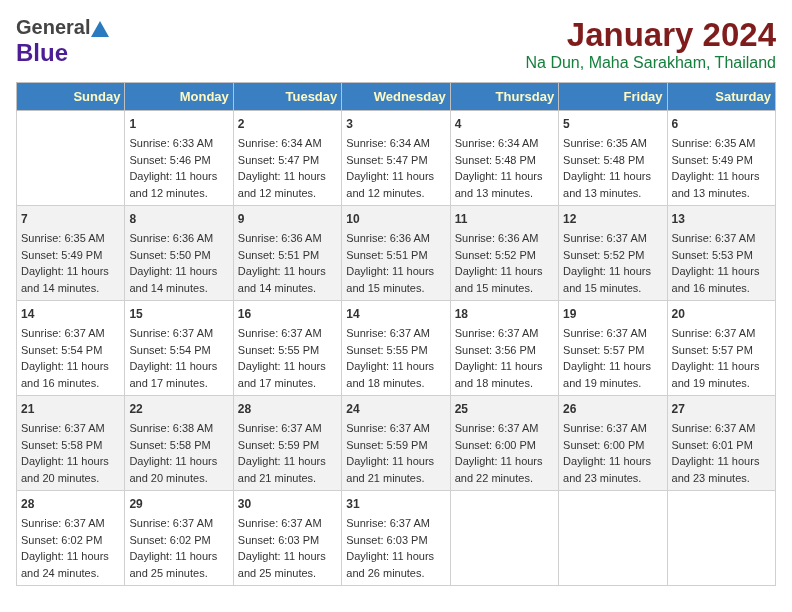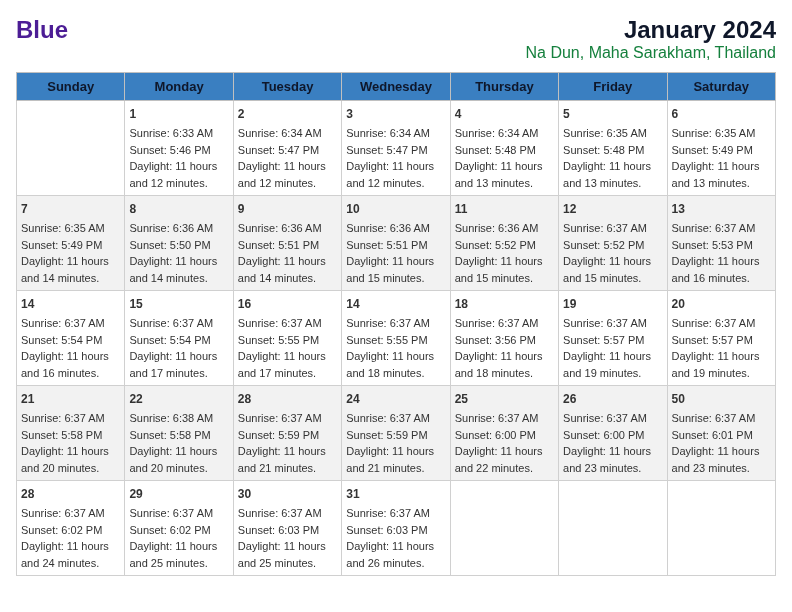--- a/index.html
+++ b/index.html
@@ -18,38 +18,38 @@
     }
     .logo {
       display: flex;
       flex-direction: column;
       align-items: flex-start;
     }
     .title-area {
       text-align: right;
     }
     .month-title {
-      font-size: 24px;
+      font-size: 33px;
       font-weight: bold;
-      color: #0f172a;
+      color: #7f1d1d;
     }
     .location-title {
       font-size: 16px;
       color: #15803d;
     }
     table {
       width: 100%;
       border-collapse: collapse;
     }
     thead tr th {
       background-color: #3a7fc1;
-      color: #0f172a;
+      color: #fef9c3;
       font-size: 13px;
       padding: 6px 4px;
-      text-align: center;
+      text-align: right;
       border: 1px solid #c0c0c0;
     }
     tbody tr {
       border: 1px solid #c0c0c0;
     }
     tbody tr:nth-child(odd) {
       background: #fff;
     }
     tbody tr:nth-child(even) {
       background: #f2f2f2;
@@ -94,20 +94,24 @@
       margin-bottom: -2px;
     }
     .logo-line1 { display: flex; align-items: center; }
     .logo-line2 { display: flex; align-items: center; }
   </style>
 </head>
 <body>
 
 <div class="header">
   <div class="logo">
+    <div class="logo-line1">
+      <span class="logo-text-general">General</span>
+      <span class="logo-triangle"></span>
+    </div>
     <div class="logo-line2">
       <span class="logo-text-blue">Blue</span>
     </div>
   </div>
   <div class="title-area">
     <div class="month-title">January 2024</div>
     <div class="location-title">Na Dun, Maha Sarakham, Thailand</div>
   </div>
 </div>
 
@@ -151,21 +155,21 @@
         <td><span class="day-number">19</span><span>Sunrise: 6:37 AM</span><br><span>Sunset: 5:57 PM</span><br><span>Daylight: 11 hours and 19 minutes.</span></td>
         <td><span class="day-number">20</span><span>Sunrise: 6:37 AM</span><br><span>Sunset: 5:57 PM</span><br><span>Daylight: 11 hours and 19 minutes.</span></td>
       </tr>
       <tr>
         <td><span class="day-number">21</span><span>Sunrise: 6:37 AM</span><br><span>Sunset: 5:58 PM</span><br><span>Daylight: 11 hours and 20 minutes.</span></td>
         <td><span class="day-number">22</span><span>Sunrise: 6:38 AM</span><br><span>Sunset: 5:58 PM</span><br><span>Daylight: 11 hours and 20 minutes.</span></td>
         <td><span class="day-number">28</span><span>Sunrise: 6:37 AM</span><br><span>Sunset: 5:59 PM</span><br><span>Daylight: 11 hours and 21 minutes.</span></td>
         <td><span class="day-number">24</span><span>Sunrise: 6:37 AM</span><br><span>Sunset: 5:59 PM</span><br><span>Daylight: 11 hours and 21 minutes.</span></td>
         <td><span class="day-number">25</span><span>Sunrise: 6:37 AM</span><br><span>Sunset: 6:00 PM</span><br><span>Daylight: 11 hours and 22 minutes.</span></td>
         <td><span class="day-number">26</span><span>Sunrise: 6:37 AM</span><br><span>Sunset: 6:00 PM</span><br><span>Daylight: 11 hours and 23 minutes.</span></td>
-        <td><span class="day-number">50</span><span>Sunrise: 6:37 AM</span><br><span>Sunset: 6:01 PM</span><br><span>Daylight: 11 hours and 23 minutes.</span></td>
+        <td><span class="day-number">27</span><span>Sunrise: 6:37 AM</span><br><span>Sunset: 6:01 PM</span><br><span>Daylight: 11 hours and 23 minutes.</span></td>
       </tr>
       <tr>
         <td><span class="day-number">28</span><span>Sunrise: 6:37 AM</span><br><span>Sunset: 6:02 PM</span><br><span>Daylight: 11 hours and 24 minutes.</span></td>
         <td><span class="day-number">29</span><span>Sunrise: 6:37 AM</span><br><span>Sunset: 6:02 PM</span><br><span>Daylight: 11 hours and 25 minutes.</span></td>
         <td><span class="day-number">30</span><span>Sunrise: 6:37 AM</span><br><span>Sunset: 6:03 PM</span><br><span>Daylight: 11 hours and 25 minutes.</span></td>
         <td><span class="day-number">31</span><span>Sunrise: 6:37 AM</span><br><span>Sunset: 6:03 PM</span><br><span>Daylight: 11 hours and 26 minutes.</span></td>
         <td class="empty-cell"></td>
         <td class="empty-cell"></td>
         <td class="empty-cell"></td>
       </tr>

